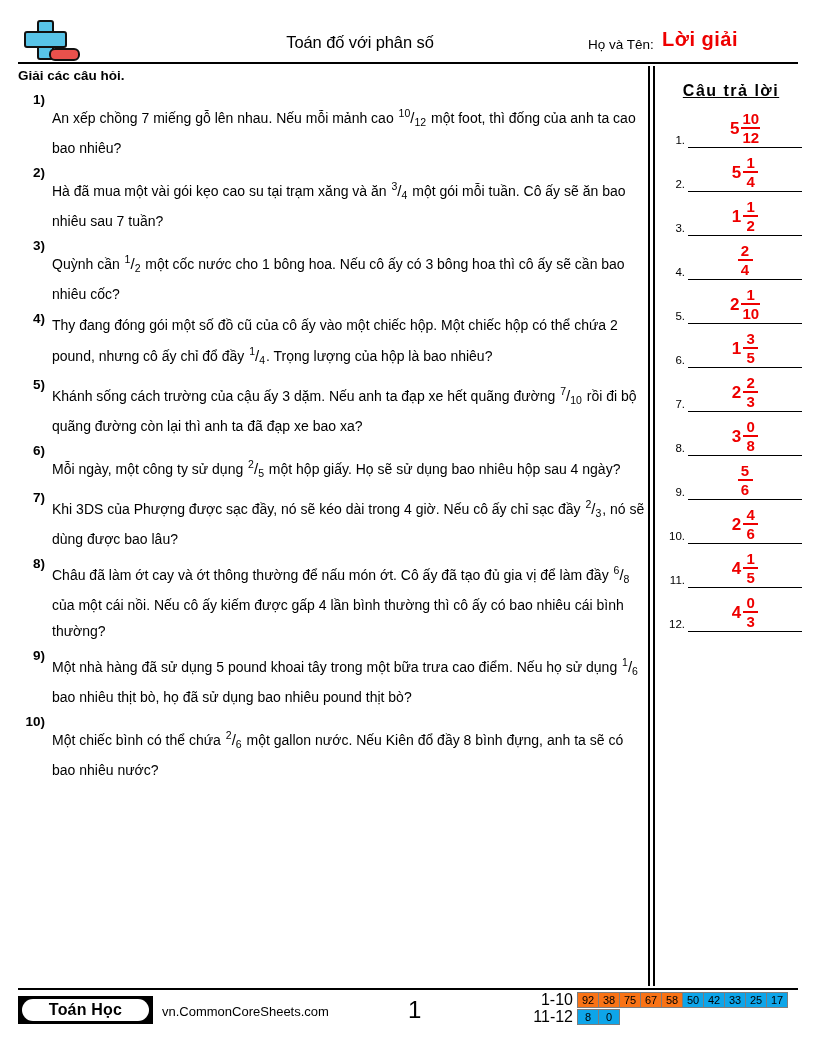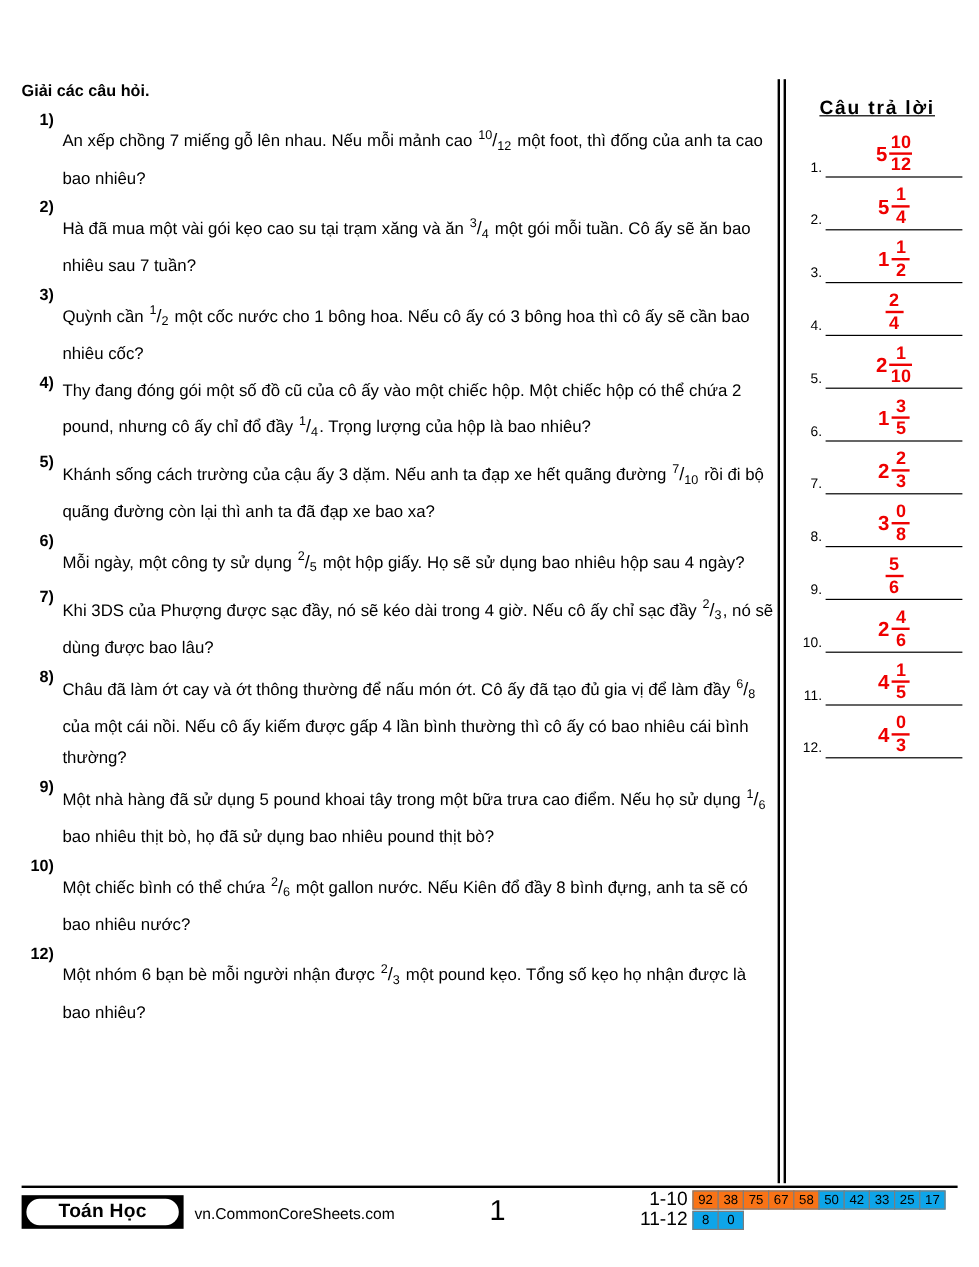--- a/index.html
+++ b/index.html
@@ -348,20 +348,32 @@
   }
   .score-cell.hl {
     background: #0ea5e9;
   }
 </style>
 </head>
 <body>
 
 <div class="page">
 
+  <div class="header">
+    <div class="logo">
+      <div class="plus-v"></div>
+      <div class="plus-h"></div>
+      <div class="plus-fill"></div>
+      <div class="minus"></div>
+    </div>
+    <div class="header-title">Toán đố với phân số</div>
+    <div class="name-label">Họ và Tên:</div>
+    <div class="name-value">Lời giải</div>
+    <div class="header-rule"></div>
+  </div>
 
   <div class="instructions">Giải các câu hỏi.</div>
 
   <div class="divider">
     <div class="l1"></div>
     <div class="l2"></div>
   </div>
 
   <div class="questions" id="questions-list">
       <div class="q">
@@ -396,24 +408,20 @@
         <div class="q-num raised">8)</div>
         <div class="q-body tight">Châu đã làm ớt cay và ớt thông thường để nấu món ớt. Cô ấy đã tạo đủ gia vị để làm đầy <span class="ifrac"><span class="n">6</span><span class="s">/</span><span class="d">8</span></span> của một cái nồi. Nếu cô ấy kiếm được gấp 4 lần bình thường thì cô ấy có bao nhiêu cái bình thường?</div>
       </div>
       <div class="q">
         <div class="q-num raised">9)</div>
         <div class="q-body tight">Một nhà hàng đã sử dụng 5 pound khoai tây trong một bữa trưa cao điểm. Nếu họ sử dụng <span class="ifrac"><span class="n">1</span><span class="s">/</span><span class="d">6</span></span> bao nhiêu thịt bò, họ đã sử dụng bao nhiêu pound thịt bò?</div>
       </div>
       <div class="q">
         <div class="q-num">10)</div>
         <div class="q-body">Một chiếc bình có thể chứa <span class="ifrac"><span class="n">2</span><span class="s">/</span><span class="d">6</span></span> một gallon nước. Nếu Kiên đổ đầy 8 bình đựng, anh ta sẽ có bao nhiêu nước?</div>
-      </div>
-      <div class="q">
-        <div class="q-num">12)</div>
-        <div class="q-body">Một nhóm 6 bạn bè mỗi người nhận được <span class="ifrac"><span class="n">2</span><span class="s">/</span><span class="d">3</span></span> một pound kẹo. Tổng số kẹo họ nhận được là bao nhiêu?</div>
       </div>
     </div>
 
   <div class="answers">
     <div class="answers-title">Câu trả lời</div>
     <div id="answers-list">
         <div class="ans-row">
           <div class="ans-label">1.</div>
           <div class="ans-val"><span class="mixed">
               <span class="whole">5</span>

